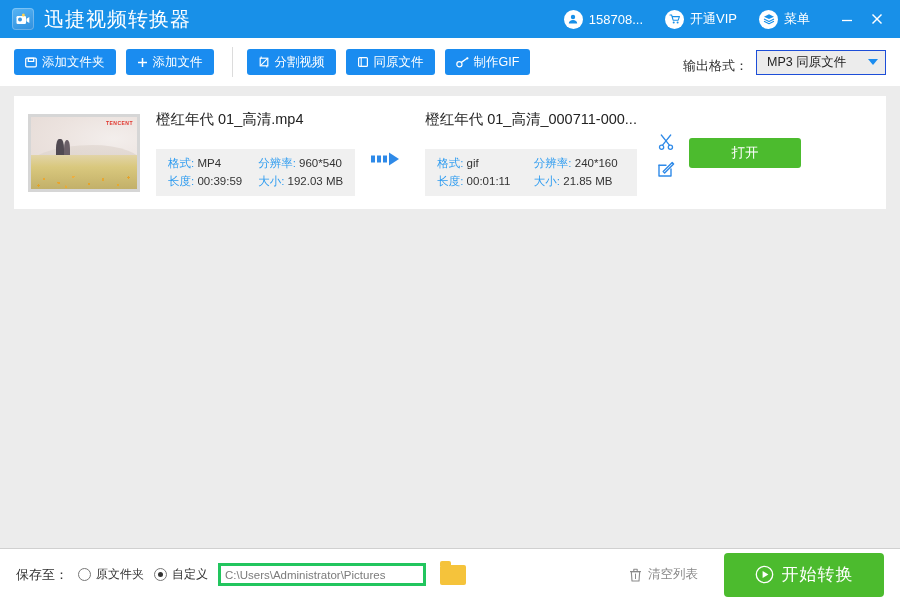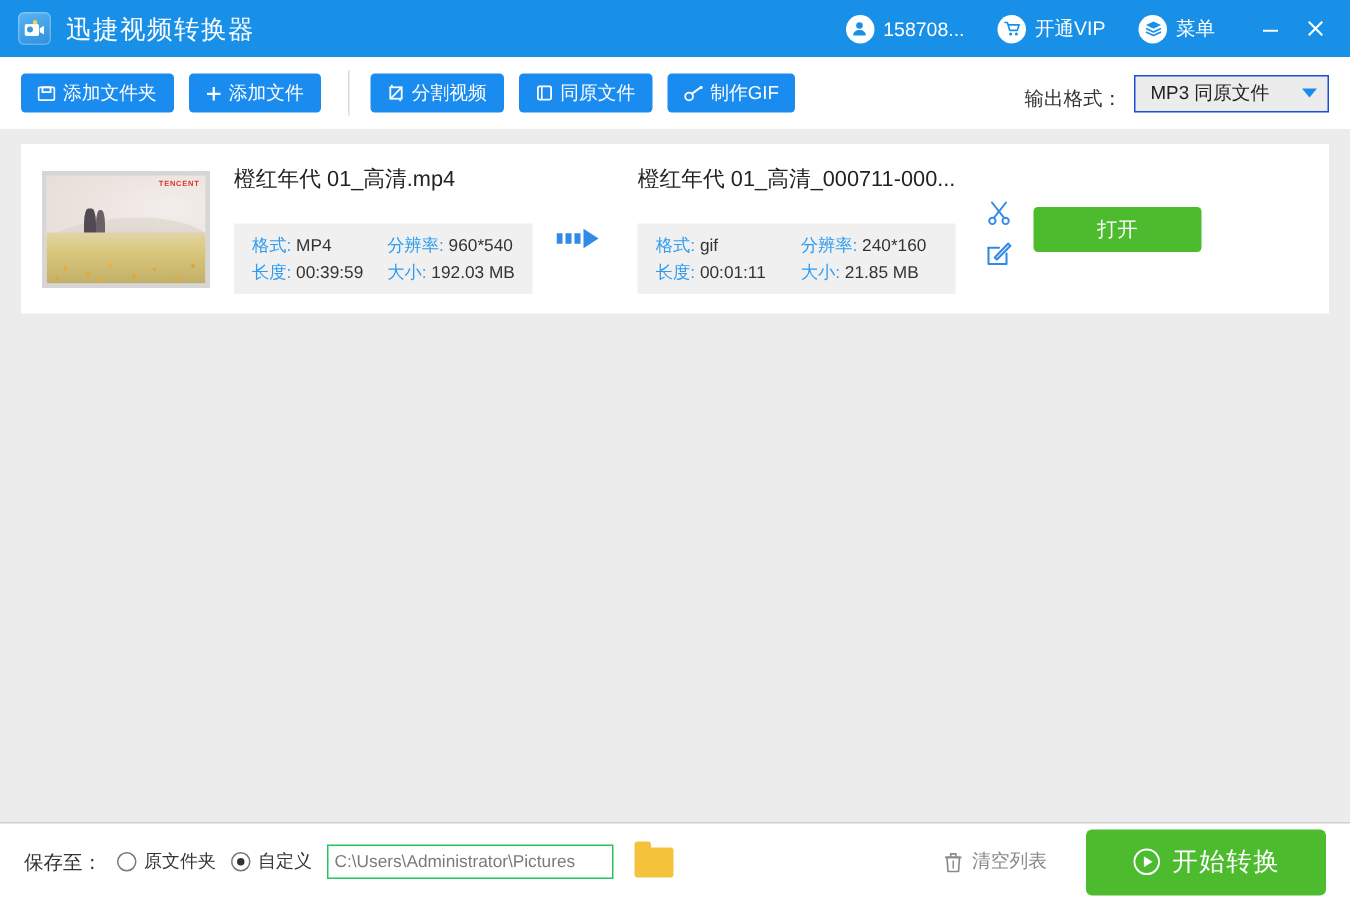--- a/index.html
+++ b/index.html
@@ -16,21 +16,21 @@
     height:38px;background:#1890e8;display:flex;align-items:center;
     flex:0 0 38px;position:relative;
   }
   .logo{
     width:22px;height:22px;margin-left:12px;border-radius:4px;
     background:linear-gradient(160deg,#56b4f5,#2f8fdd);
     display:flex;align-items:center;justify-content:center;flex:0 0 auto;
     box-shadow:0 0 0 1px rgba(255,255,255,.25) inset;
   }
   .app-title{
-    color:#fff;font-size:17px;margin-left:10px;letter-spacing:1px;font-weight:400;
+    color:#fff;font-size:20px;margin-left:10px;letter-spacing:1px;font-weight:400;
   }
   .tb-right{margin-left:auto;display:flex;align-items:center;height:100%;}
   .tb-item{
     display:flex;align-items:center;color:#fff;font-size:13px;
     margin-right:22px;cursor:pointer;white-space:nowrap;
   }
   .tb-item .glyph{
     width:19px;height:19px;border-radius:50%;background:#fff;
     display:inline-flex;align-items:center;justify-content:center;
     margin-right:6px;flex:0 0 auto;
@@ -150,21 +150,21 @@
     display:flex;align-items:center;padding:0 16px;box-sizing:border-box;
   }
   .save-label{font-size:13px;color:#333;margin-right:10px;white-space:nowrap;}
   .radio-wrap{display:flex;align-items:center;font-size:12px;color:#333;margin-right:10px;cursor:pointer;white-space:nowrap;}
   .radio{
     width:11px;height:11px;border:1px solid #777;border-radius:50%;margin-right:5px;
     display:inline-flex;align-items:center;justify-content:center;background:#fff;flex:0 0 auto;
   }
   .radio.on::after{content:"";width:5px;height:5px;border-radius:50%;background:#333;}
   .path-input{
-    width:191px;height:23px;border:1px solid #22c55e;background:#fff;box-sizing:border-box;
+    width:208px;height:23px;border:3px solid #22c55e;background:#fff;box-sizing:border-box;
     font-size:11.5px;color:#7b7b7b;padding:0 4px;font-family:inherit;outline:none;
   }
   .folder{
     width:26px;height:20px;margin-left:14px;background:#f5c33b;border-radius:2px;
     position:relative;cursor:pointer;flex:0 0 auto;
   }
   .folder::before{
     content:"";position:absolute;left:0;top:-4px;width:11px;height:5px;
     background:#f5c33b;border-radius:2px 2px 0 0;
   }

